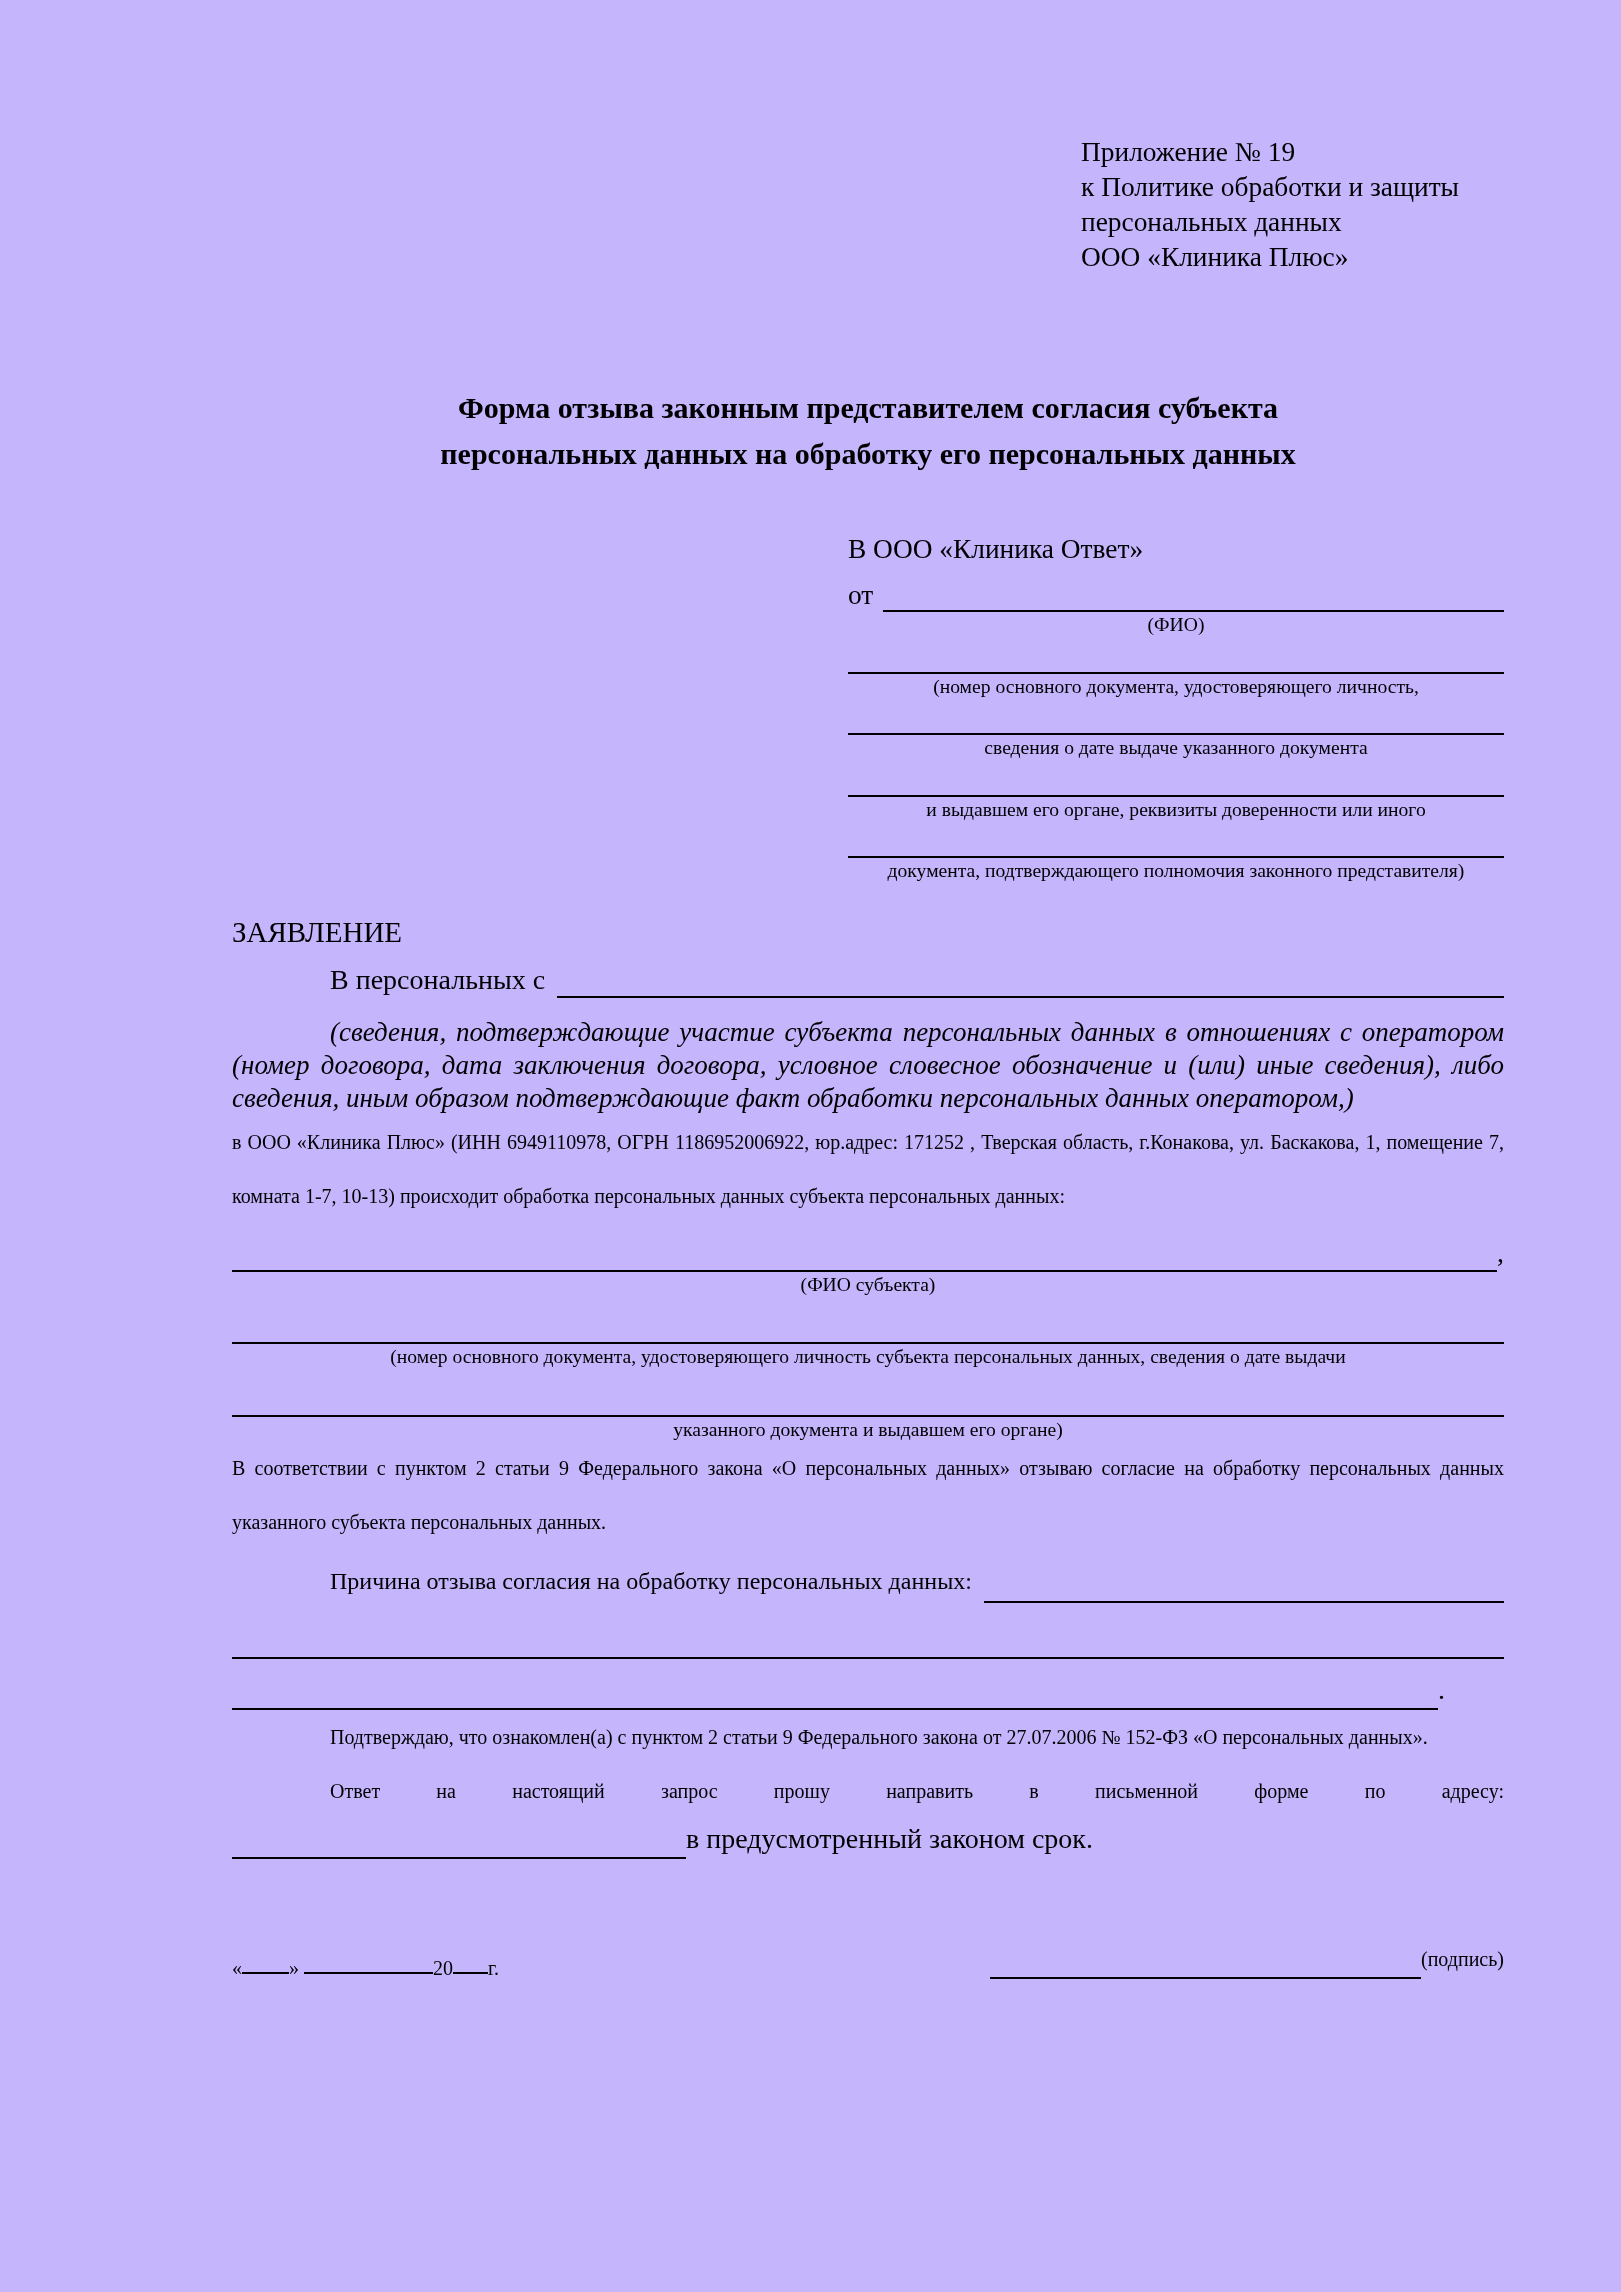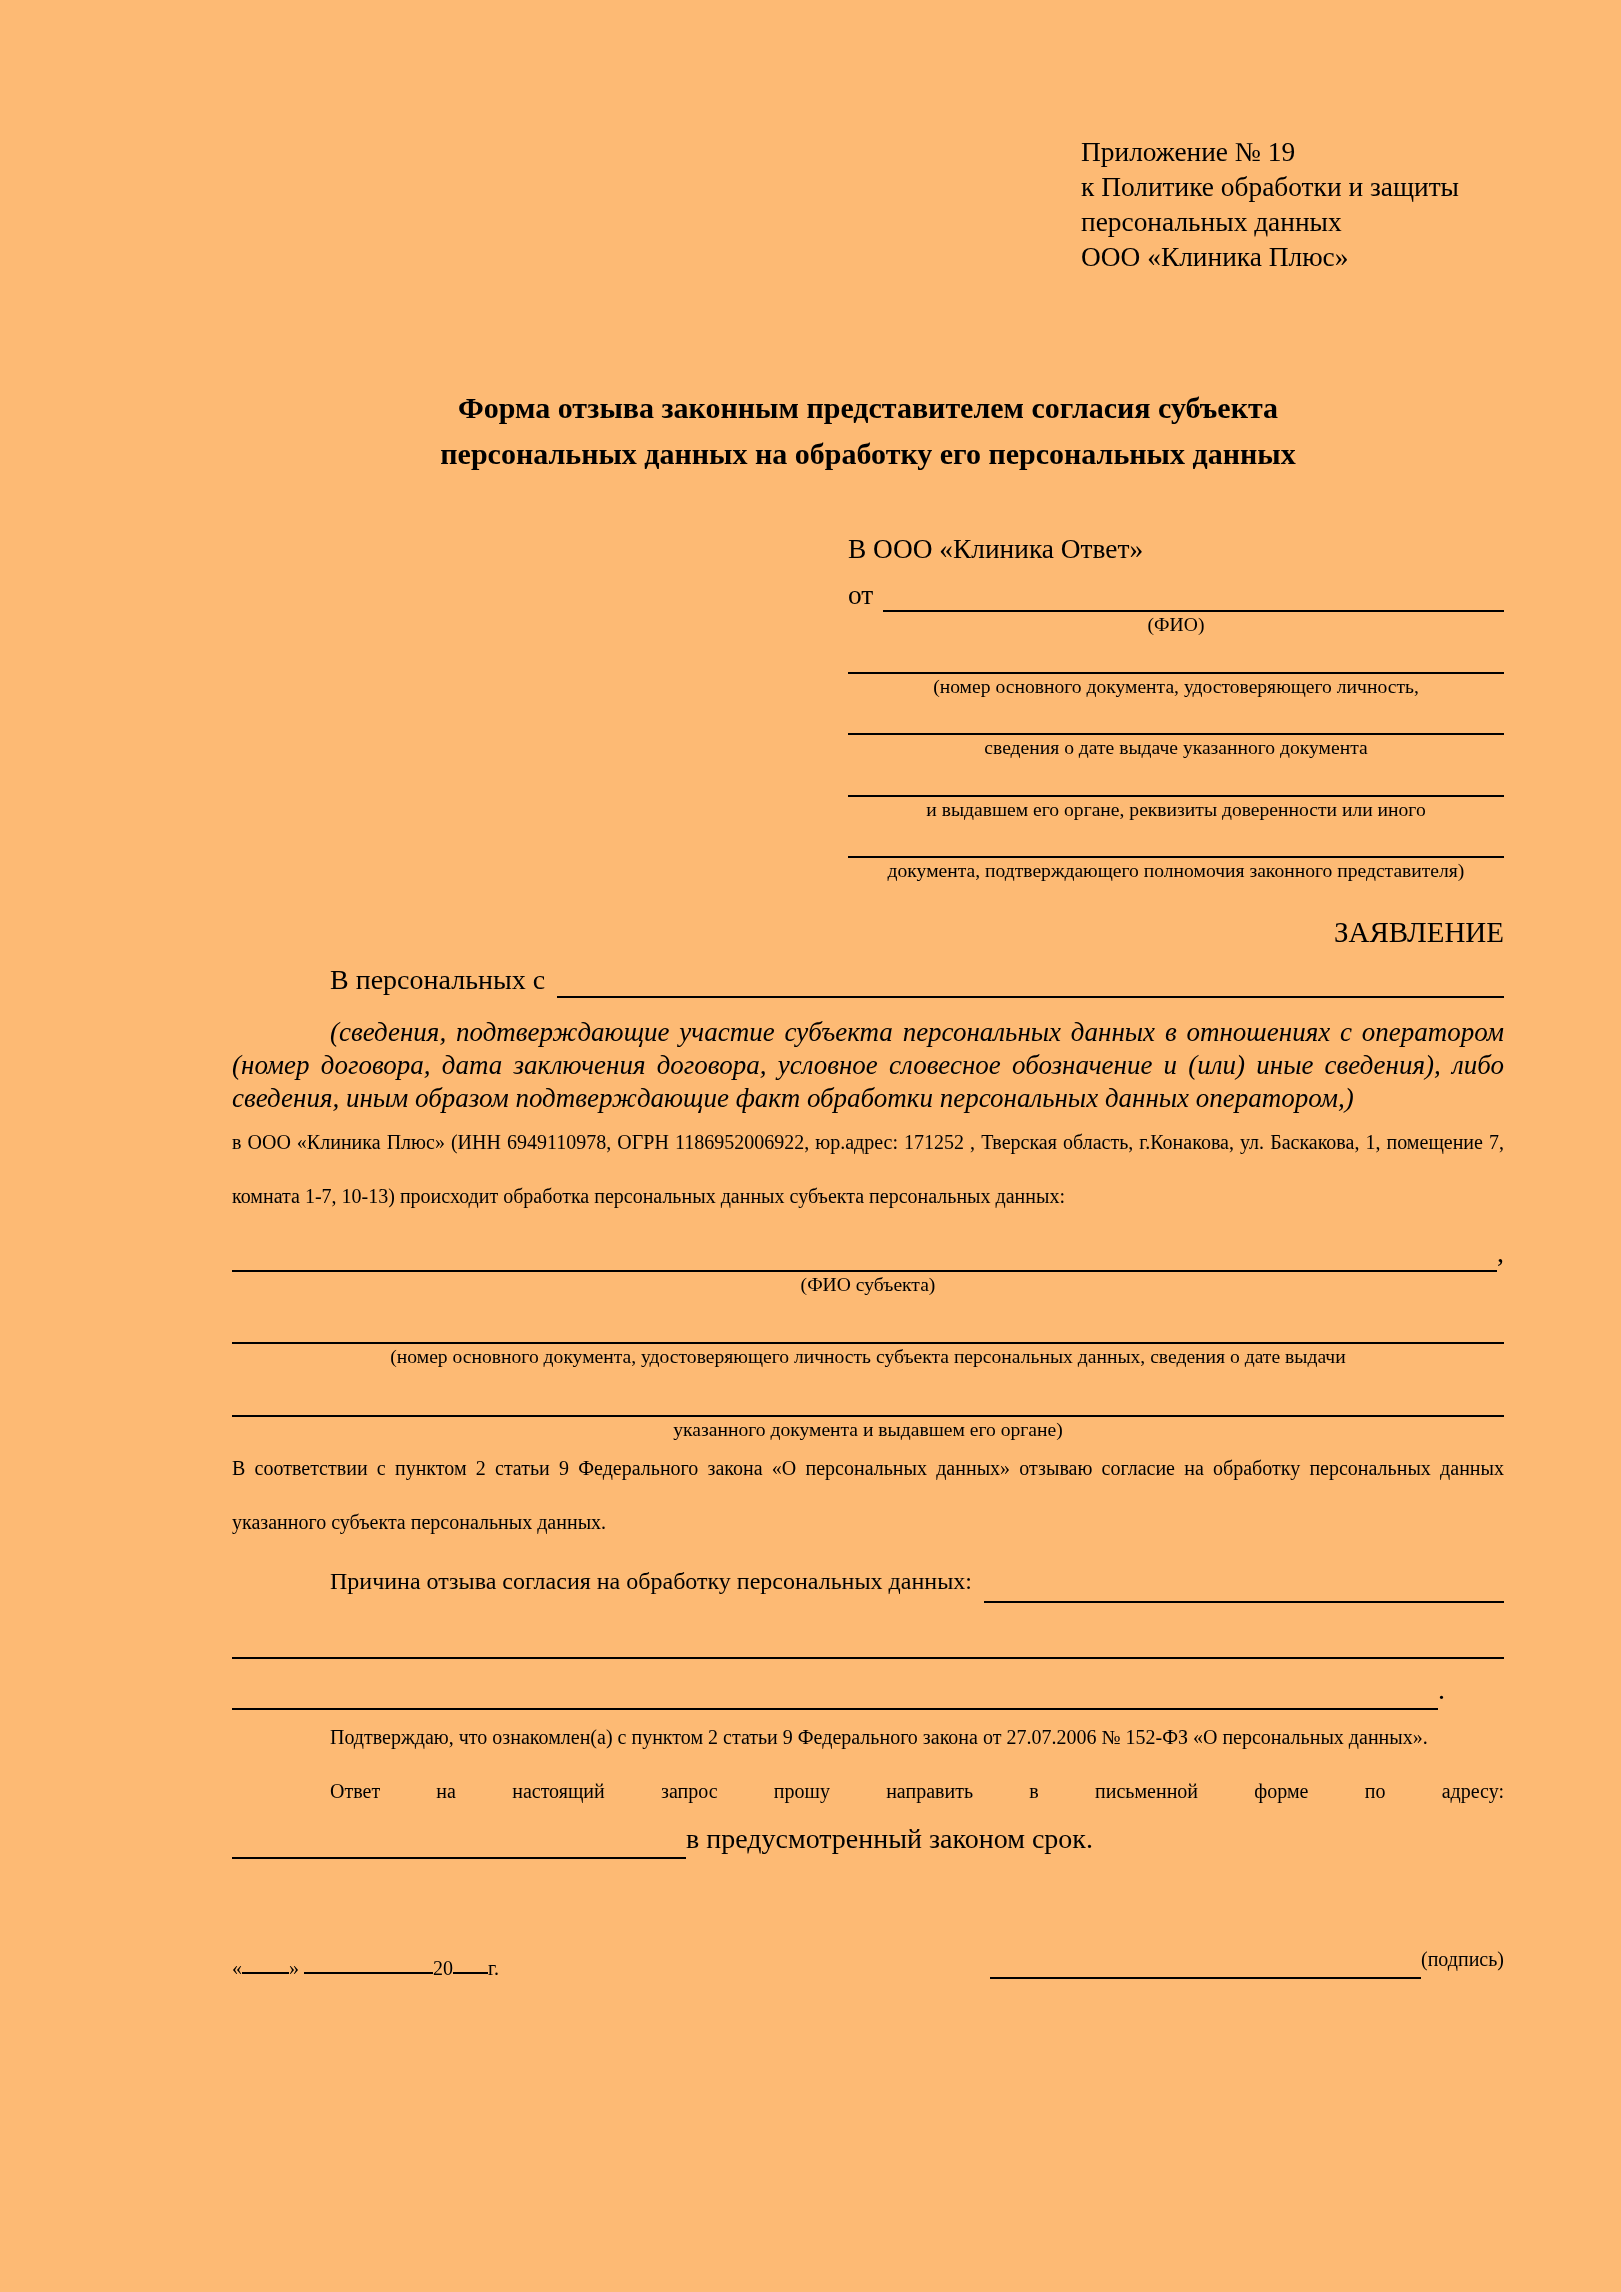--- a/index.html
+++ b/index.html
@@ -1,40 +1,40 @@
 <!DOCTYPE html>
 <html><head>
 <meta charset="utf-8">
 <style>
   html,body{margin:0;padding:0;background:#ffffff;}
   .page{
     position:relative;
     width:1621px;height:2293px;
-    background:#fdba74;color:#000;
+    background:#c4b5fd;color:#000;
     font-family:"Liberation Serif","DejaVu Serif",serif;
     overflow:hidden;
   }
   .content{
     position:absolute;left:232px;top:135px;width:1272px;
   }
   
   .appendix{margin-left:849px;font-size:27.4px;line-height:35px;}
   
   .title{margin-top:110px;text-align:center;font-weight:700;font-size:30px;line-height:46px;}
   
   .addr{margin-left:616px;margin-top:53px;font-size:27.4px;line-height:39px;}
   .addr .to{height:39px;}
   .from-row{display:flex;align-items:flex-end;height:43px;}
   .from-row .lbl{margin-right:9.8px;line-height:33px;}
   .fill{border-bottom:2.9px solid #000;}
   .from-row .fill{flex:1;height:33px;}
   .cap{font-size:19.6px;line-height:23.5px;text-align:center;margin-top:1px;}
   .blank{height:35px;border-bottom:2.9px solid #000;}
   
-  .heading{margin-top:29px;text-align:right;font-size:29px;line-height:41px;}
+  .heading{margin-top:29px;text-align:left;font-size:29px;line-height:41px;}
   .accord-row{display:flex;align-items:flex-end;height:45px;padding-left:98px;font-size:28px;}
   .accord-row .lbl{margin-right:11.8px;line-height:37px;white-space:nowrap;}
   .accord-row .fill{flex:1;height:35px;}
   .footnote{font-size:27px;line-height:33px;text-align:justify;text-indent:98px;margin-top:18px;font-style:italic;}
   .para{font-size:20px;line-height:54px;text-align:justify;}
   .jlast{text-align:justify;text-align-last:justify;}
   .subj-row{display:flex;align-items:flex-end;height:49px;font-size:28px;}
   .subj-row .fill{flex:1;height:39px;}
   .subj-row .tail{line-height:39px;}
   .blank-wide{height:46px;border-bottom:2.9px solid #000;}

